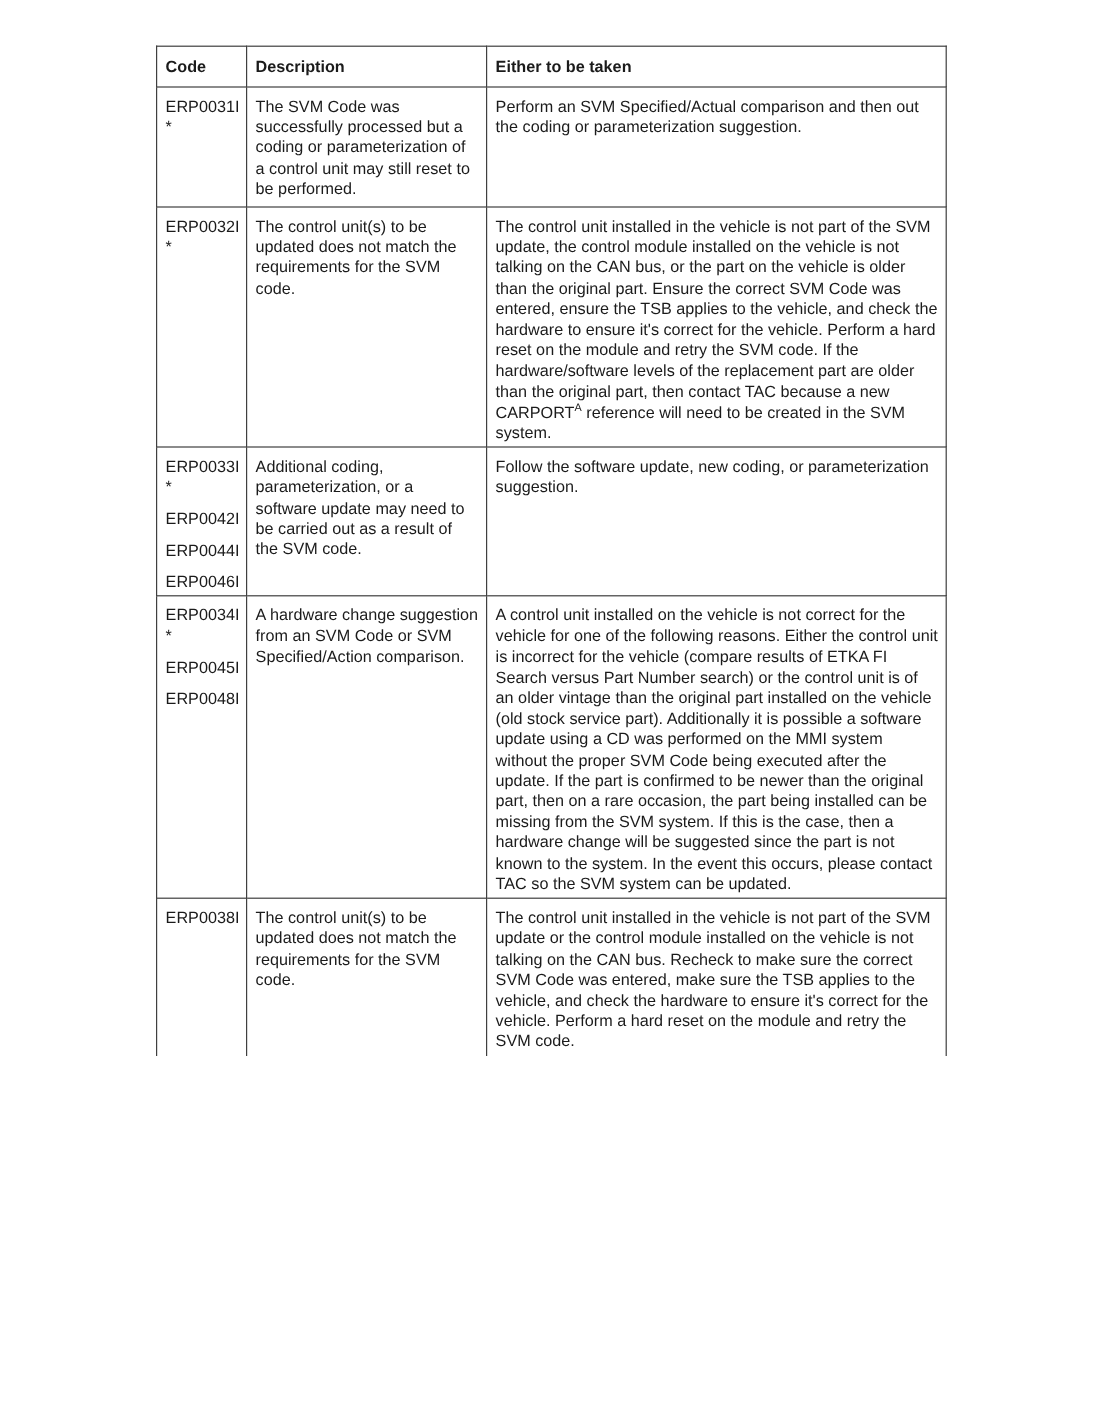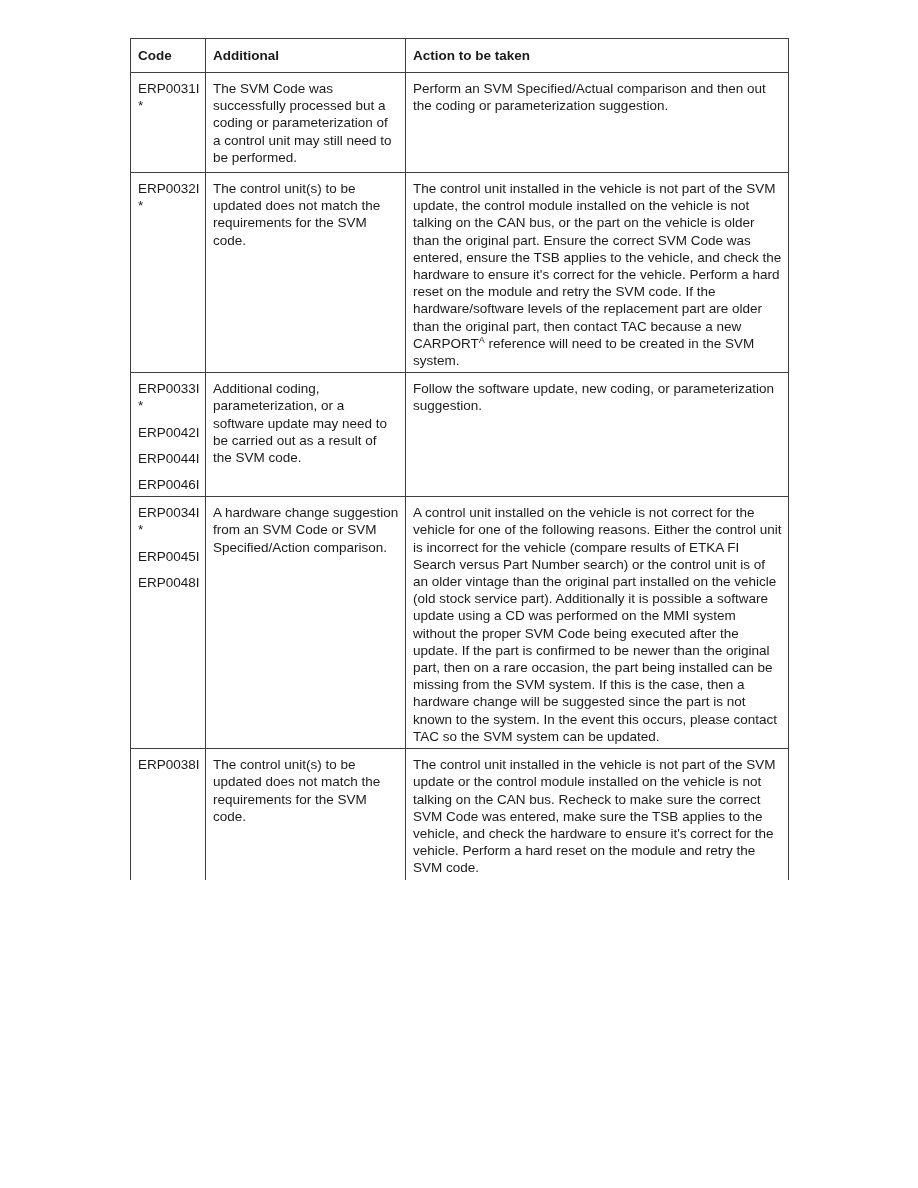--- a/index.html
+++ b/index.html
@@ -66,33 +66,33 @@
 <div class="page">
   <table class="svm-table">
     <colgroup>
       <col class="c-code">
       <col class="c-desc">
       <col class="c-action">
     </colgroup>
     <thead>
       <tr id="header-row">
           <th>Code</th>
-          <th>Additional</th>
-          <th>Action to be taken</th>
+          <th>Description</th>
+          <th>Either to be taken</th>
         </tr>
     </thead>
     <tbody id="table-body">
         <tr>
           <td>
             <div class="code-group">
               <div class="code-line">ERP0031I</div>
               <div class="code-line">*</div>
             </div>
           </td>
-          <td>The SVM Code was successfully processed but a coding or parameterization of a control unit may still need to be performed.</td>
+          <td>The SVM Code was successfully processed but a coding or parameterization of a control unit may still reset to be performed.</td>
           <td class="action-cell"><span>Perform an SVM Specified/Actual comparison and then out the coding or parameterization suggestion.</span></td>
         </tr>
         <tr>
           <td>
             <div class="code-group">
               <div class="code-line">ERP0032I</div>
               <div class="code-line">*</div>
             </div>
           </td>
           <td>The control unit(s) to be updated does not match the requirements for the SVM code.</td>

